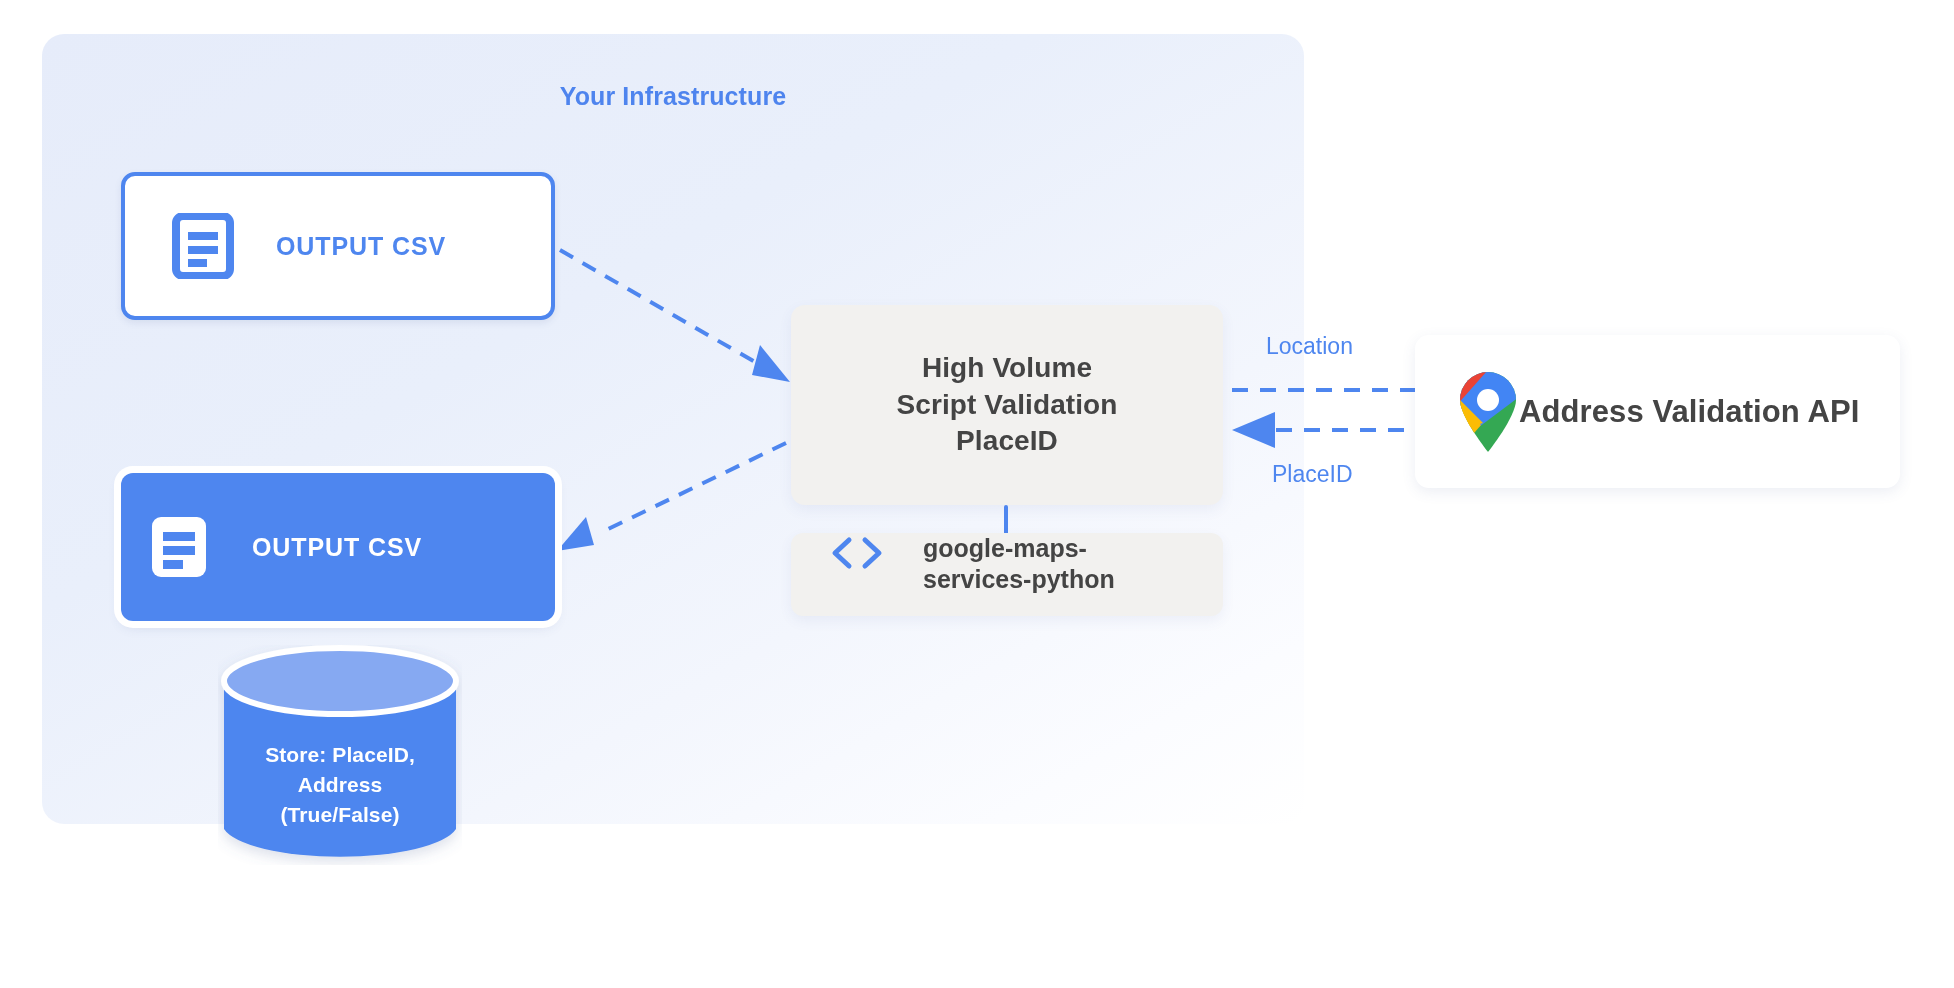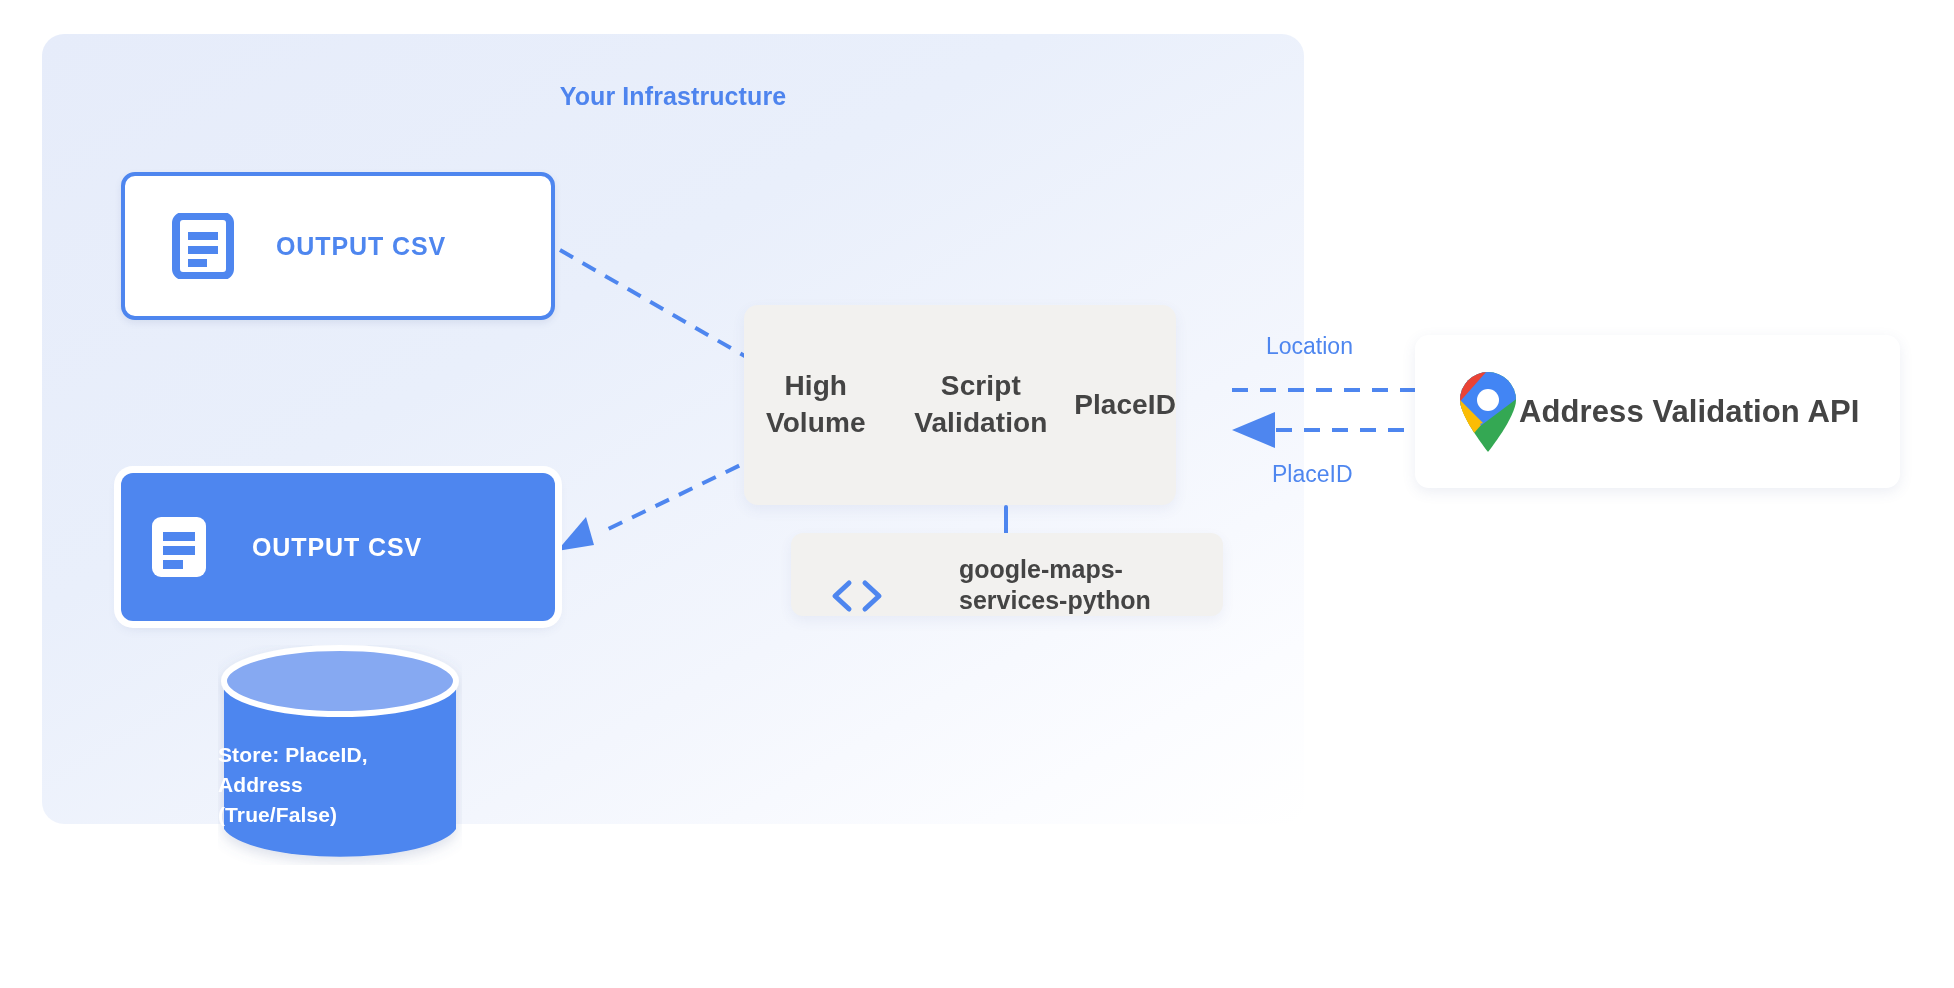--- a/index.html
+++ b/index.html
@@ -90,28 +90,28 @@
     color: #ffffff;
     letter-spacing: 0.9px;
     margin-left: 40px;
   }
 
   
   .doc-icon { width: 66px; height: 66px; flex: none; }
 
   
   #script-box {
-    left: 744px;
+    left: 791px;
     top: 305px;
     width: 432px;
     height: 200px;
     background: #f2f1ef;
     border-radius: 14px;
     box-shadow: 0 5px 14px rgba(70, 90, 150, 0.07);
-    flex-direction: row;
+    flex-direction: column;
     justify-content: center;
     align-items: center;
     text-align: center;
   }
   #script-box .label {
     font-size: 28px;
     font-weight: bold;
     color: #444444;
     line-height: 1.32;
     letter-spacing: 0.1px;
@@ -130,23 +130,22 @@
 
   
   #library-box {
     left: 791px;
     top: 533px;
     width: 432px;
     height: 83px;
     background: #f2f1ef;
     border-radius: 12px;
     box-shadow: 0 5px 13px rgba(70, 90, 150, 0.07);
-    align-items: flex-end;
+    align-items: flex-start;
     padding-left: 38px;
-    gap: 36px;
   }
   #library-box .label {
     font-size: 25px;
     font-weight: bold;
     color: #444444;
     line-height: 1.24;
     margin-left: 38px;
   }
   .code-icon { width: 56px; height: 40px; flex: none; }
 
@@ -185,20 +184,21 @@
     left: 218px;
     top: 645px;
     width: 244px;
     height: 220px;
   }
   #database .db-text {
     position: absolute;
     left: 0;
     top: 95px;
     width: 100%;
+    text-align: center;
     font-size: 21px;
     font-weight: bold;
     color: #ffffff;
     line-height: 1.42;
     letter-spacing: 0.1px;
   }
 
   svg.edges {
     position: absolute;
     left: 0; top: 0;

